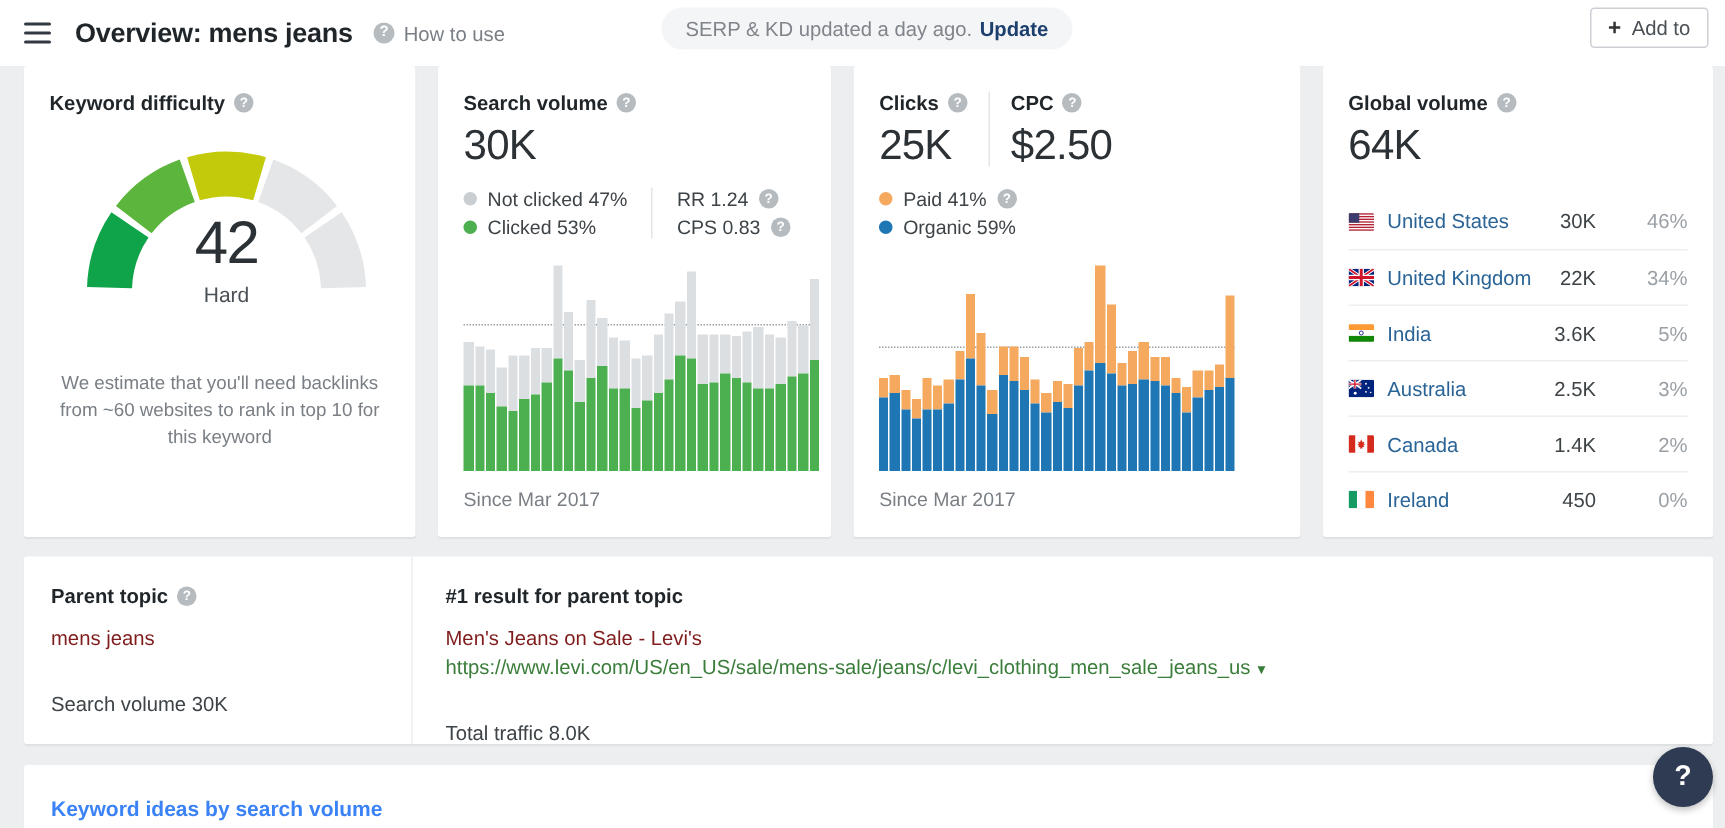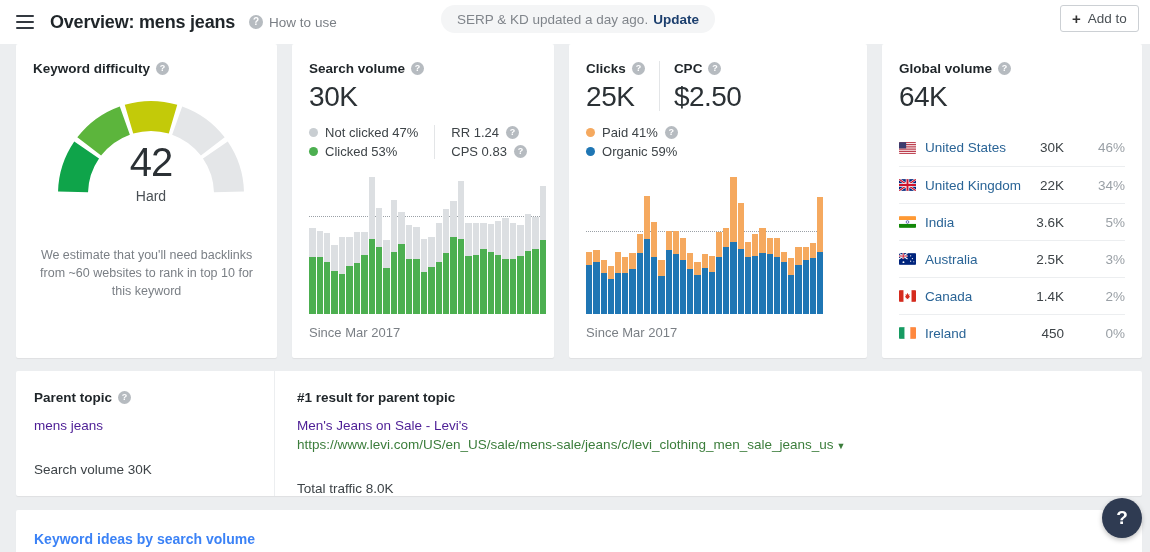--- a/index.html
+++ b/index.html
@@ -157,21 +157,21 @@
   .parent-panel {
     position: absolute; left: 16px; top: 371px;
     width: 1126px; height: 125px;
     background: #fff; border-radius: 2px;
     box-shadow: 0 1px 1px rgba(0,0,0,0.06);
     display: flex;
   }
   .pt-left { width: 258px; padding: 19px 0 0 18px; }
   .pt-right { flex: 1; padding: 19px 0 0 22px; border-left: 1px solid #eceef0; }
   .pt-head { display: flex; align-items: center; gap: 6px; font-size: 13.5px; font-weight: bold; color: #1f2529; }
-  .pt-link { font-size: 13.5px; color: #4c1d95; margin-top: 13px; cursor: pointer; }
+  .pt-link { font-size: 13.5px; color: #7f1d1d; margin-top: 13px; cursor: pointer; }
   .pt-sub { font-size: 13.5px; color: #3d4347; margin-top: 29px; }
   .pt-url { font-size: 13.5px; color: #3b7d3b; margin-top: 4px; white-space: nowrap; }
   .caret { color: #3b7d3b; font-size: 9px; margin-left: 3px; cursor: pointer; }
 
   
   .bottom-panel {
     position: absolute; left: 16px; top: 510px;
     width: 1126px; height: 60px;
     background: #fff; border-radius: 2px;
     box-shadow: 0 1px 1px rgba(0,0,0,0.06);

